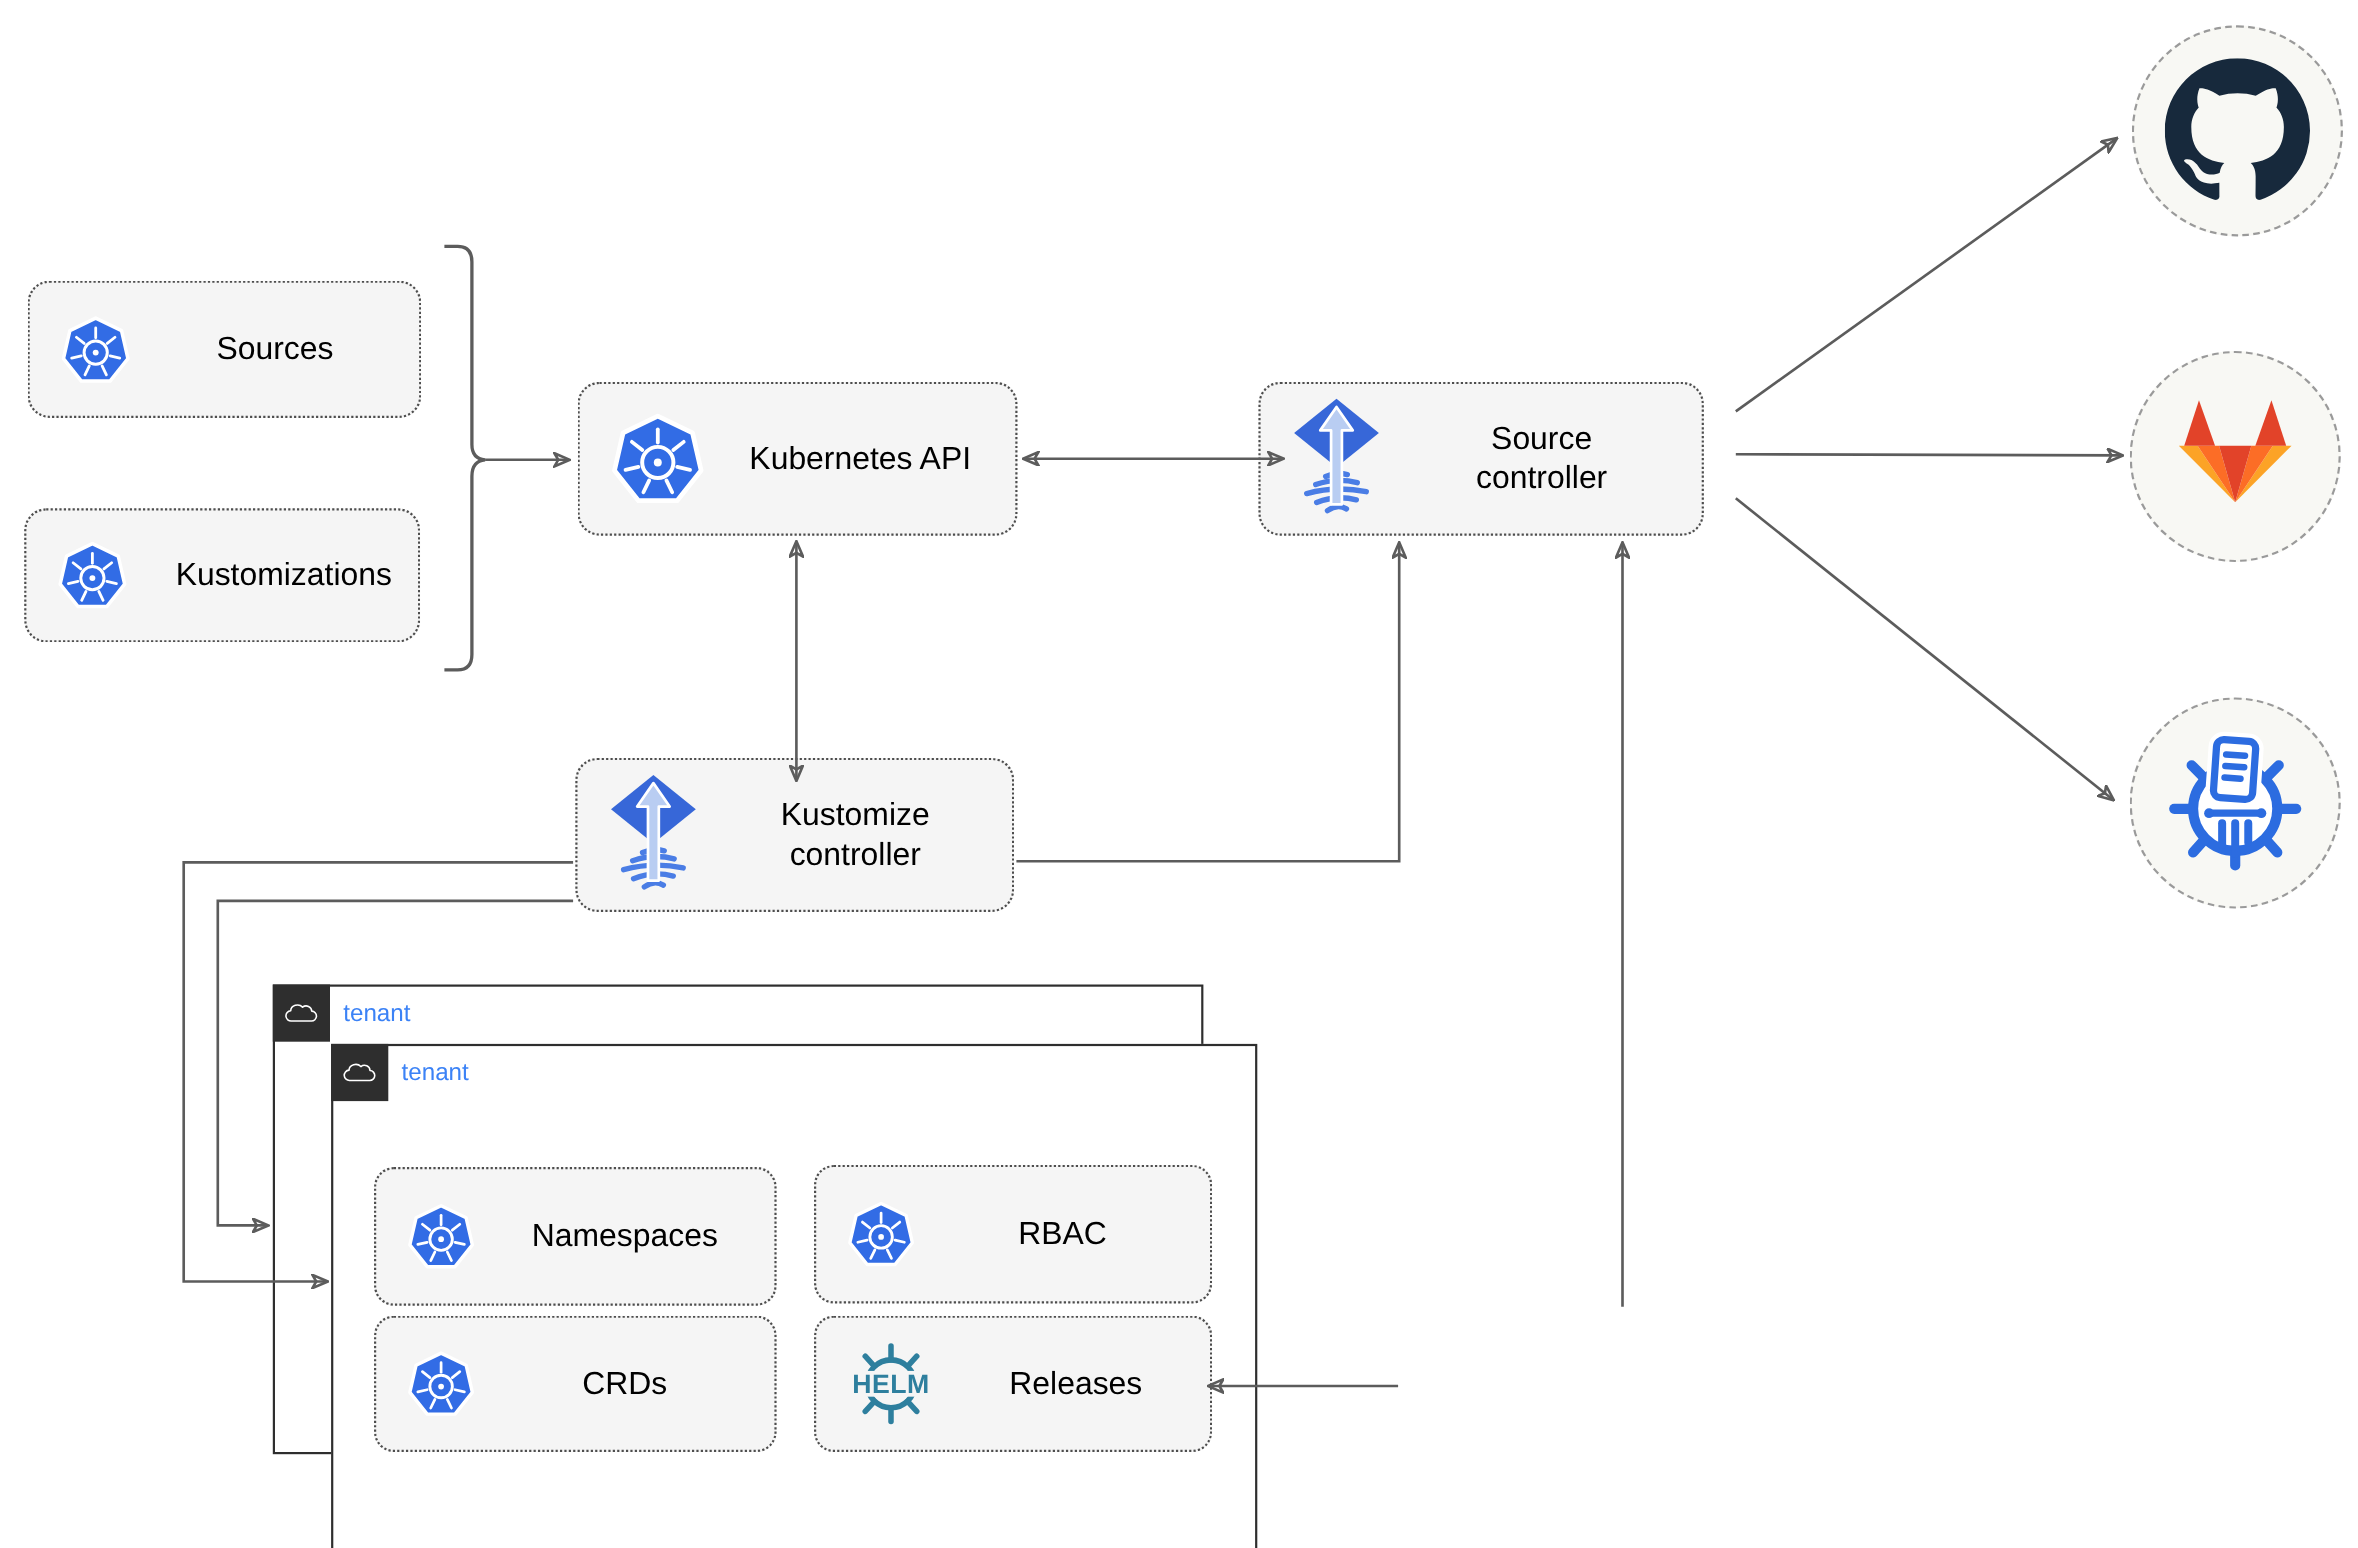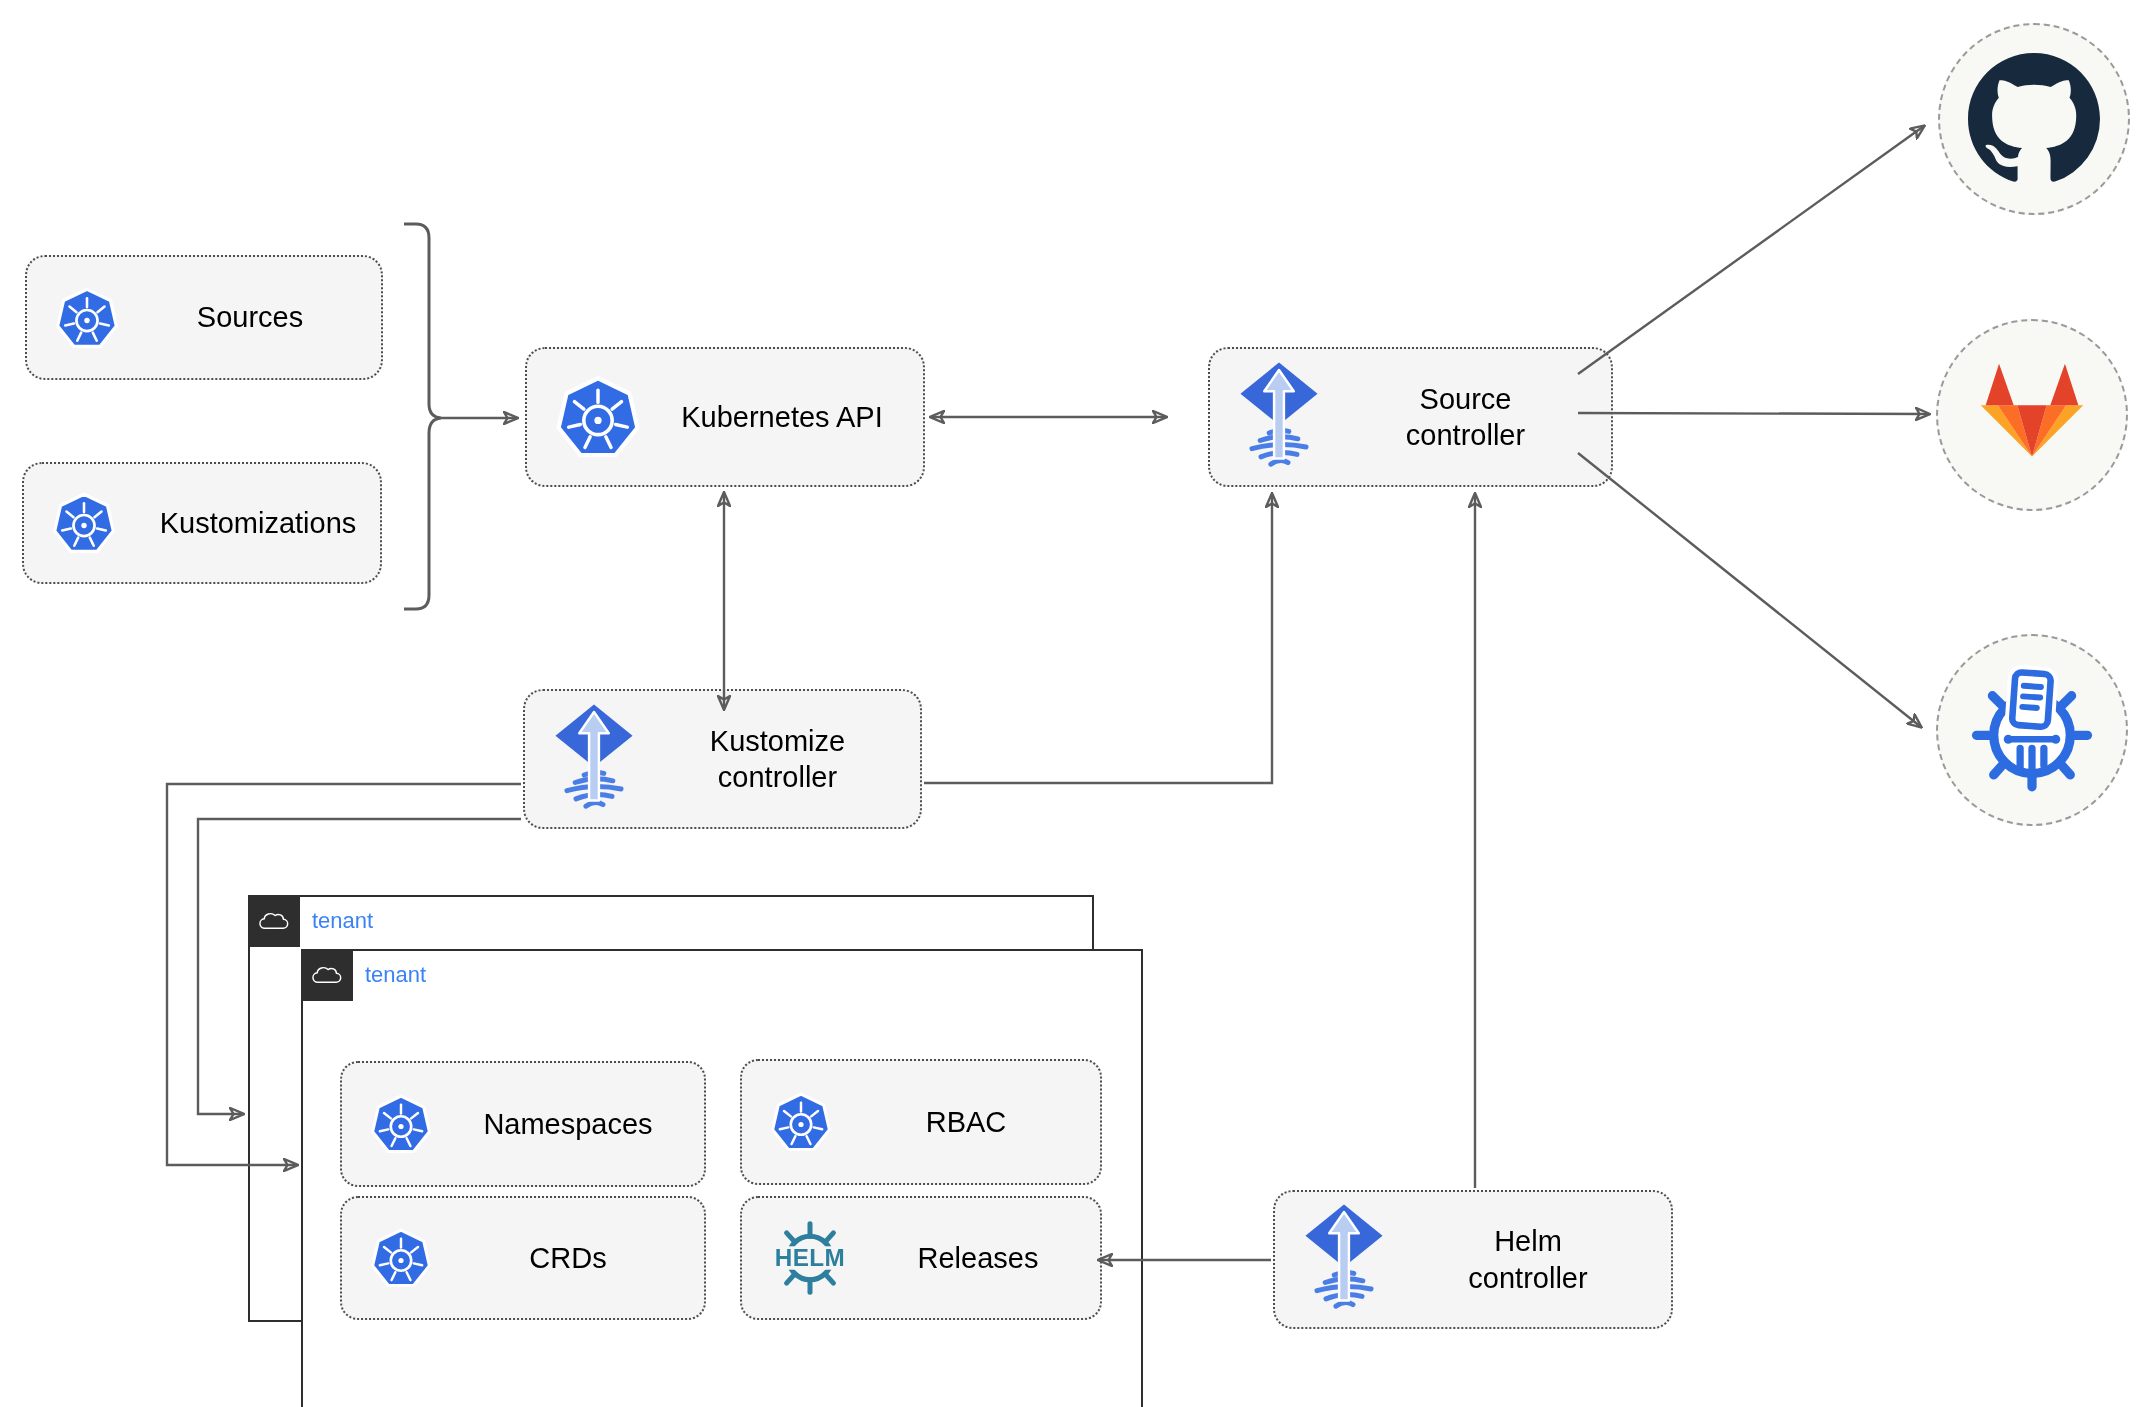--- a/index.html
+++ b/index.html
@@ -95,46 +95,38 @@
 
   <div class="node" id="n-k8s-api" style="left:525px; top:335px; width:400px; height:140px;">
     <span class="icon">
       <svg width="86" height="86">
           <use href="#sym-k8s"></use>
         </svg>
     </span>
     <span class="label">Kubernetes API</span>
   </div>
 
-  <div class="node" id="n-source-ctrl" style="left:1208px; top:335px; width:405px; height:140px;">
+  <div class="node" id="n-source-ctrl" style="left:1144px; top:335px; width:405px; height:140px;">
     <span class="icon">
       <svg width="82" height="115">
           <use href="#sym-flux"></use>
         </svg>
     </span>
     <span class="label"><span class="wrap2">Source controller</span></span>
   </div>
 
   <div class="node" id="n-kustomize-ctrl" style="left:523px; top:677px; width:399px; height:140px;">
     <span class="icon">
       <svg width="82" height="115">
           <use href="#sym-flux"></use>
         </svg>
     </span>
     <span class="label"><span class="wrap2">Kustomize controller</span></span>
   </div>
 
-  <div class="node" id="n-helm-ctrl" style="left:1273px; top:1178px; width:400px; height:139px;">
-    <span class="icon">
-      <svg width="82" height="115">
-          <use href="#sym-flux"></use>
-        </svg>
-    </span>
-    <span class="label"><span class="wrap2">Helm controller</span></span>
-  </div>
 
   <div class="tenant" id="tenant-back">
     <div class="tenant-tab">
       <span>
         <svg width="36" height="26">
             <use href="#sym-cloud"></use>
           </svg>
       </span>
     </div>
     <div class="tenant-title">tenant</div>

